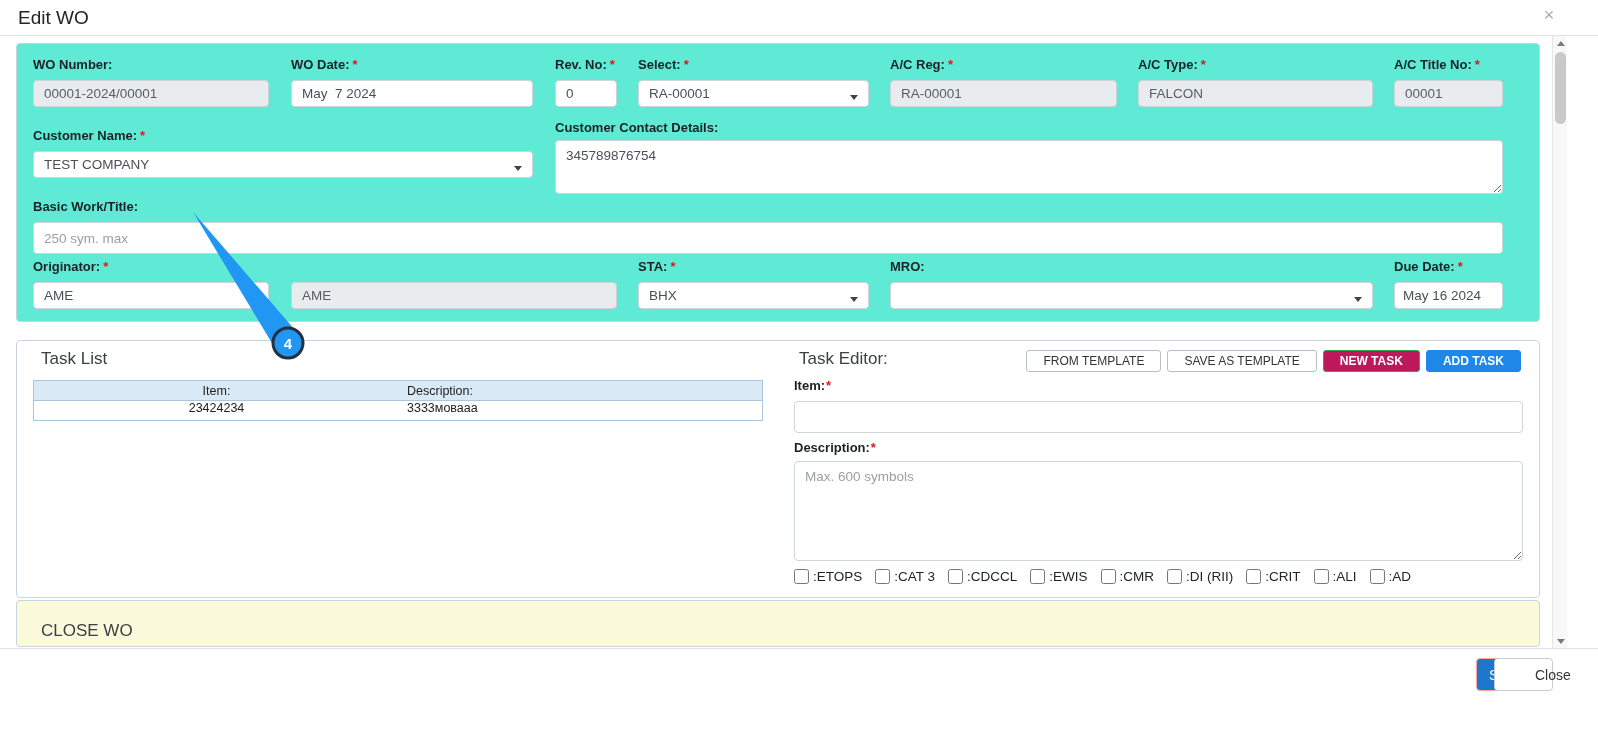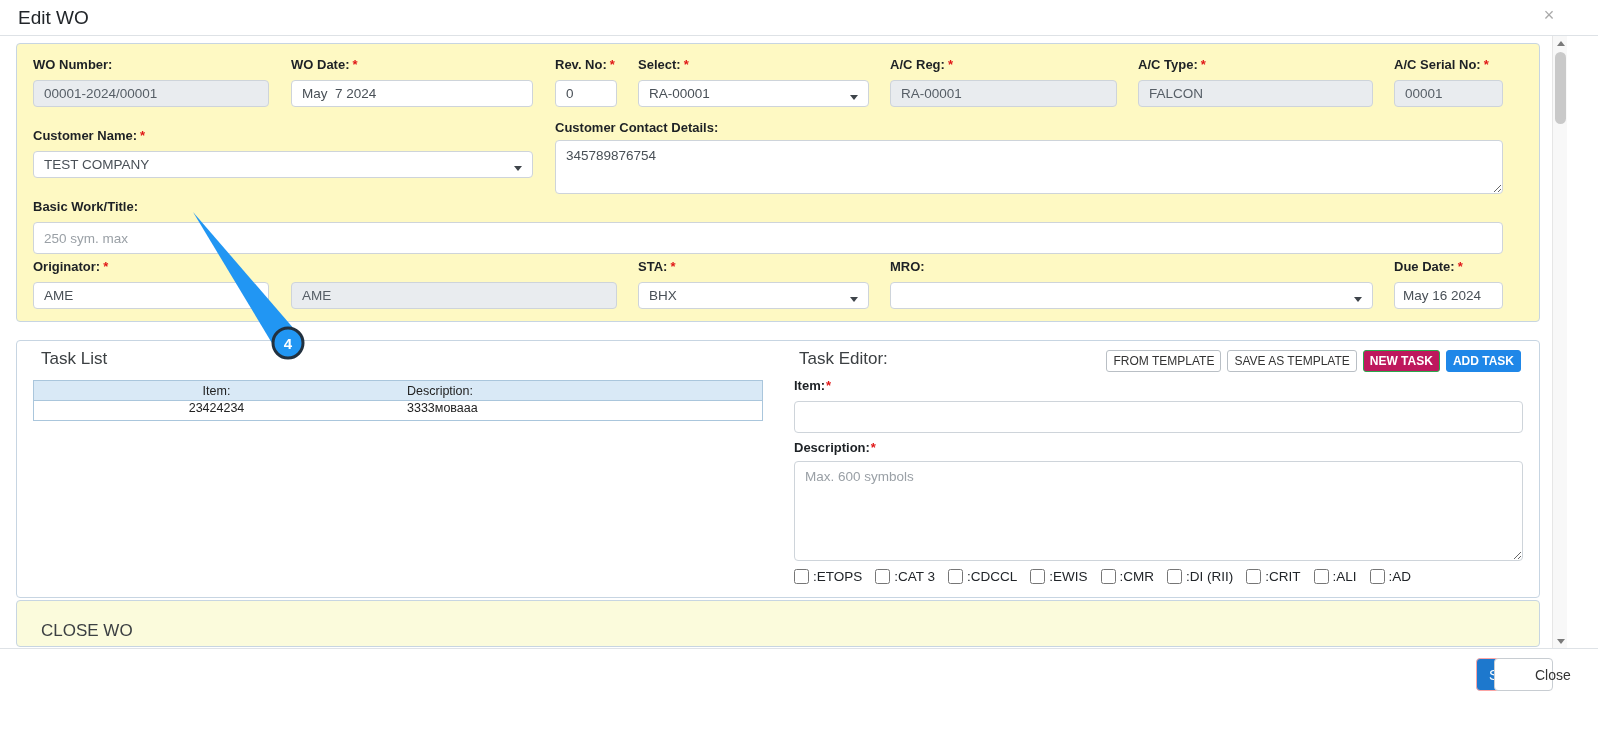--- a/index.html
+++ b/index.html
@@ -6,21 +6,21 @@
   body { font-family:"Liberation Sans", sans-serif; background:#fff; }
   .screen { position:relative; width:1598px; height:734px; background:#fff; overflow:hidden; outline:1px solid #cfcfcf; }
 
   
   .modal-title { position:absolute; left:18px; top:7px; font-size:19px; font-weight:500; color:#212529; }
   .modal-close { position:absolute; left:1538px; top:5px; font-size:18px; color:#a9a9a9; cursor:pointer; width:22px; text-align:center; }
   .header-sep { position:absolute; left:0; top:35px; width:1598px; border-top:1px solid #dee2e6; }
 
   
   .panel { position:absolute; left:16px; width:1524px; border:1px solid #c7d5e2; border-radius:4px; }
-  .panel-top { top:43px; height:279px; background:#fef9c3; }
+  .panel-top { top:43px; height:279px; background:#5eead4; }
   .panel-tasks { top:340px; height:258px; background:#fff; }
   .panel-close { top:600px; height:47px; background:#fbfbdc; overflow:hidden; }
 
   
   .fg { position:absolute; }
   .label { font-size:13px; font-weight:700; color:#1d2125; line-height:16px; margin-bottom:7px; white-space:nowrap; }
   .req { color:#e01717; margin-left:3px; font-weight:700; }
   .field { width:100%; height:27px; border:1px solid #ced4da; border-radius:4px; background:#fff;
            font-family:"Liberation Sans", sans-serif; font-size:13.5px; color:#495057; padding:0 10px; }
   input.field:disabled, .field.dis { background:#e9ecef; color:#565e66; }
@@ -34,21 +34,21 @@
 
   
   .section-title { position:absolute; font-size:17px; color:#3c4043;margin-left:8px; }
   .ttable { position:absolute; left:16px; top:39px; width:730px; border:1px solid #aac6dc; background:#fff; font-size:12.5px; color:#222; }
   .thead { display:flex; height:20px; align-items:center; background:#d9e9f6; border-bottom:1px solid #aac6dc; }
   .trow  { display:flex; height:19px; align-items:flex-start; background:#fff; }
   .c1 { width:365px; text-align:center; }
   .c2 { flex:1; text-align:left; padding-left:8px; }
 
   .editor-buttons { position:absolute; top:9px; right:18px; display:flex; gap:6px; }
-  .btn-sm { height:22px; padding:0 6px; font-size:12px; border-radius:3px; border:1px solid #b9bfc5;
+  .btn-sm { height:22px; padding:0 16px; font-size:12px; border-radius:3px; border:1px solid #b9bfc5;
             background:#fff; color:#333; font-family:"Liberation Sans", sans-serif; cursor:pointer; white-space:nowrap; }
   .btn-green { background:#be185d; border-color:#2aa94c; color:#fff; font-weight:700; }
   .btn-blue  { background:#1f87e8; border-color:#1f87e8; color:#fff; font-weight:700; }
 
   .flags { position:absolute; left:777px; top:228px; display:flex; align-items:flex-end; gap:13px; }
   .flag { display:flex; align-items:center; gap:4px; font-size:13.5px; color:#212529; cursor:pointer; }
   .flag input { width:15px; height:15px; margin:0; }
 
   
   .footer-sep { position:absolute; left:0; top:648px; width:1598px; border-top:1px solid #dee2e6; }
@@ -106,21 +106,21 @@
       <div class="label"><span>A/C Reg:</span><span class="req">*</span></div>
       <input class="field dis" disabled="" value="RA-00001" style="">
     </div>
 
     <div class="fg" style="left:1121px;top:13px;width:235px">
       <div class="label"><span>A/C Type:</span><span class="req">*</span></div>
       <input class="field dis" disabled="" value="FALCON" style="">
     </div>
 
     <div class="fg" style="left:1377px;top:13px;width:109px">
-      <div class="label"><span>A/C Serial No:</span><span class="req">*</span></div>
+      <div class="label"><span>A/C Title No:</span><span class="req">*</span></div>
       <input class="field dis" disabled="" value="00001" style="">
     </div>
 
     <div class="fg" style="left:16px;top:84px;width:500px">
       <div class="label"><span>Customer Name:</span><span class="req">*</span></div>
       <div class="field selectbox">
         <span class="selval">TEST COMPANY</span>
         <span class="chev"></span>
       </div>
     </div>

